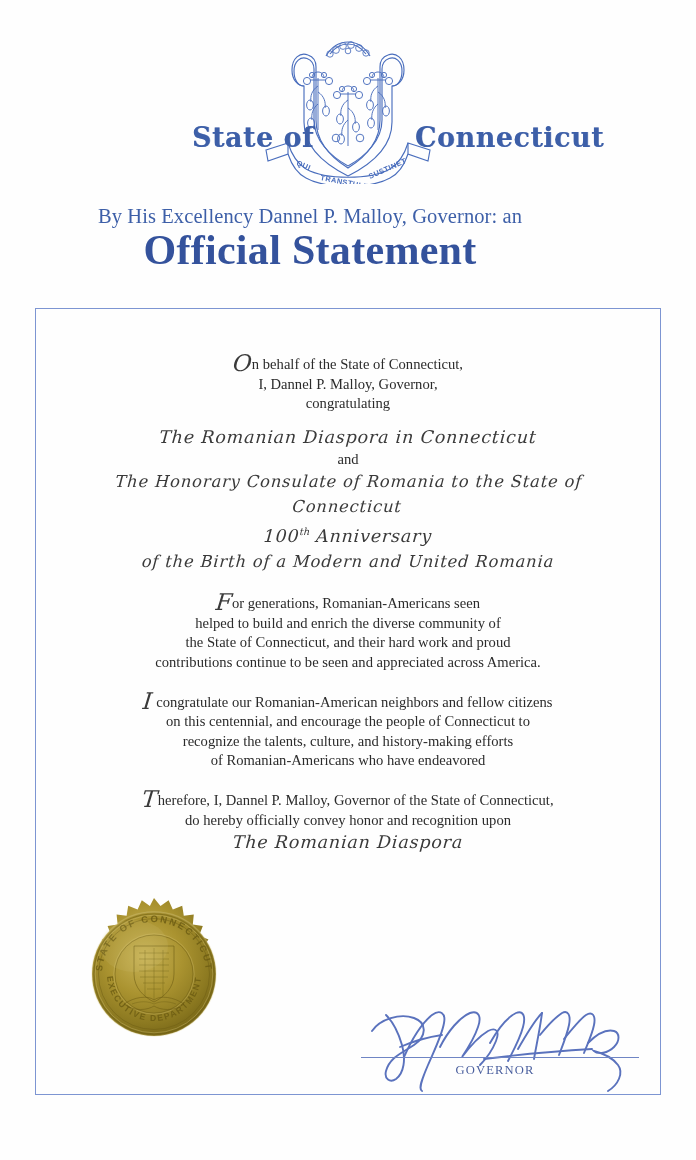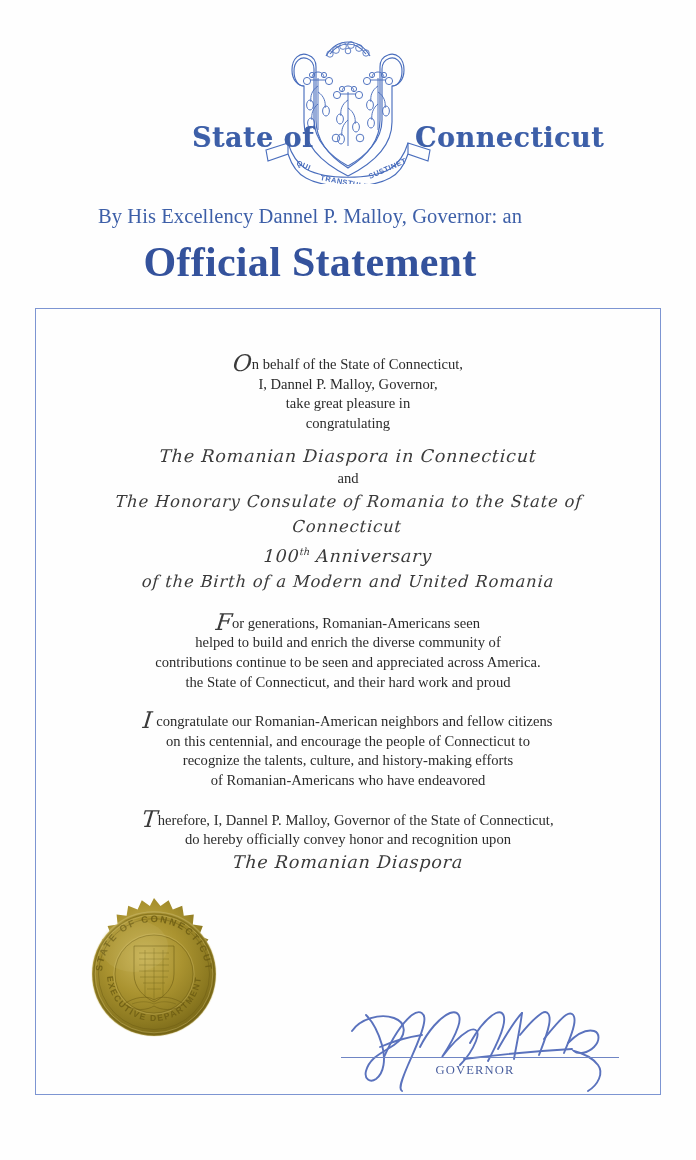--- a/index.html
+++ b/index.html
@@ -56,21 +56,21 @@
     width: 620px;
     text-align: center;
   }
   .by-line {
     font-size: 20.5px;
     color: #3d5fa8;
     letter-spacing: 0.1px;
     line-height: 1.1;
   }
   .official-statement {
-    margin-top: 12px;
+    margin-top: 0;
     font-size: 42px;
     font-weight: bold;
     color: #34529c;
     letter-spacing: 0.3px;
     line-height: 1.05;
   }
 
   
   .frame {
     position: absolute;
@@ -139,21 +139,21 @@
     position: absolute;
     left: 76px;
     top: 896px;
     width: 156px;
     height: 156px;
   }
 
   
   .sig-block {
     position: absolute;
-    left: 336px;
+    left: 356px;
     top: 985px;
     width: 290px;
     height: 110px;
   }
   .sig-svg {
     position: absolute;
     left: 0;
     top: 0;
   }
   .sig-rule {
@@ -289,37 +289,36 @@
   </div>
 
   <div class="frame"></div>
 
   <div class="body-area">
 
     <div class="line">
       <span class="dropcap">O</span><span>n behalf of the State of Connecticut,</span>
     </div>
     <div class="line">I, Dannel P. Malloy, Governor,</div>
-    <div class="line">take great pleasure in</div>
     <div class="line">congratulating</div>
 
     <div class="spacer-sm"></div>
     <div class="script">The Romanian Diaspora in Connecticut</div>
     <div class="line">and</div>
     <div class="script small">The Honorary Consulate of Romania to the State of Connecticut</div>
     <div class="script"><span>100</span><sup>th</sup> <span>Anniversary</span></div>
     <div class="script small">of the Birth of a Modern and United Romania</div>
 
     <div class="spacer-md"></div>
     <div class="line">
       <span class="dropcap">F</span><span>or generations, Romanian-Americans seen</span>
     </div>
     <div class="line">helped to build and enrich the diverse community of</div>
+    <div class="line">the State of Connecticut, and their hard work and proud</div>
     <div class="line">contributions continue to be seen and appreciated across America.</div>
-    <div class="line">the State of Connecticut, and their hard work and proud</div>
 
     <div class="spacer-md"></div>
     <div class="line">
       <span class="dropcap">I</span> <span>congratulate our Romanian-American neighbors and fellow citizens</span>
     </div>
     <div class="line">on this centennial, and encourage the people of Connecticut to</div>
     <div class="line">recognize the talents, culture, and history-making efforts</div>
     <div class="line">of Romanian-Americans who have endeavored</div>
 
     <div class="spacer-md"></div>

